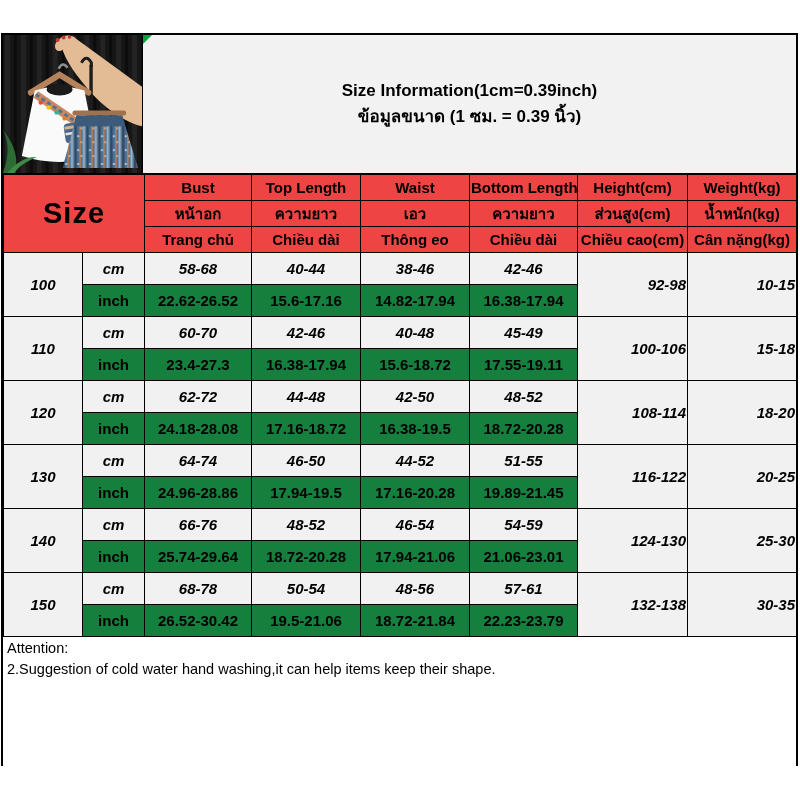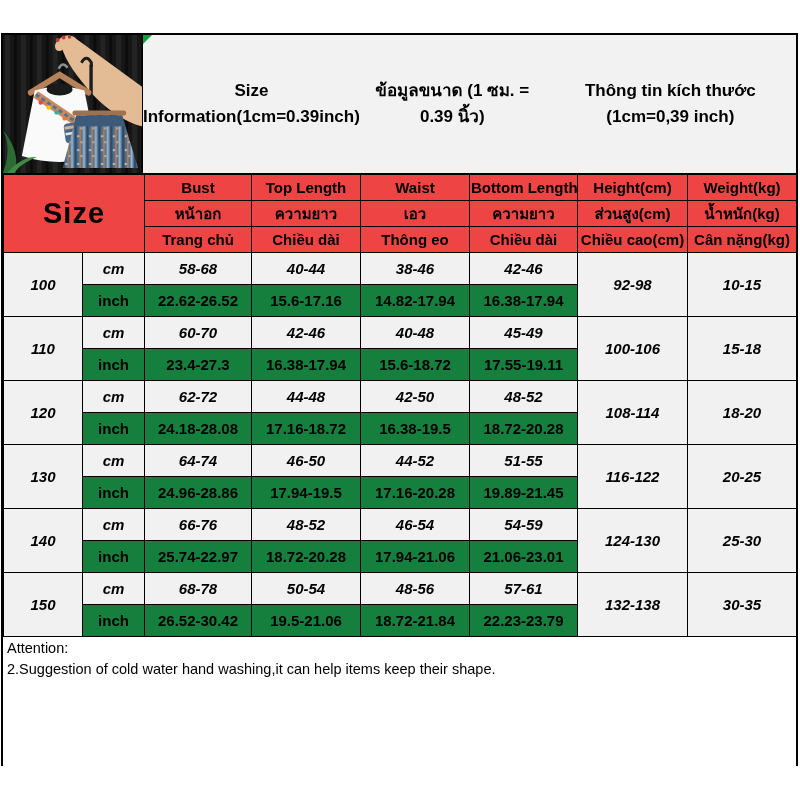--- a/index.html
+++ b/index.html
@@ -19,21 +19,21 @@
   .photo-cell {
     width: 140px; height: 100%;
     border-right: 1.5px solid #000;
     overflow: hidden; background: #141414;
     flex: 0 0 140px;
   }
   .photo-cell svg { display: block; width: 100%; height: 100%; }
   .title-cell {
     flex: 1; position: relative;
     background: #f2f2f2;
-    display: flex; flex-direction: row;
+    display: flex; flex-direction: column;
     align-items: center; justify-content: center;
     text-align: center;
   }
   .title-cell .tline { font-weight: bold; font-size: 17px; line-height: 26px; }
   .corner-triangle {
     position: absolute; left: 0; top: 0;
     width: 0; height: 0;
     border-top: 9px solid #00a33c;
     border-right: 9px solid transparent;
   }
@@ -53,21 +53,21 @@
   }
   .size-table thead th { height: 26px; background: #ef4444; }
   .size-table tbody td { height: 32px; }
   th.size-big {
     background: #d9d9d9;
     font-size: 29px; letter-spacing: 1px;
   }
   td.size-cell { background: #d9d9d9; }
   tr.row-cm td { background: #f1f1f1; font-style: italic; }
   tr.row-inch td { background: #15803d; }
-  td.span-cell { background: #f1f1f1 !important; }
+  td.span-cell { background: #f1f1f1 !important; text-align: right; }
 
   
   .attention {
     height: 131px;
     padding: 1px 4px 0 4px;
     font-size: 14.5px; line-height: 20.5px;
     font-weight: normal;
     background: #fff;
   }
 </style>
@@ -127,21 +127,20 @@
         <path d="M74,81 L120,81 L123,92 L71,92 Z" fill="#3c5b7a"></path>
 
         <path d="M0,139 C8,118 4,104 0,96 C12,110 16,126 12,139 Z" fill="#2e6b34"></path>
         <path d="M4,139 C16,126 26,122 34,123 C22,128 14,134 12,139 Z" fill="#3f8a44"></path>
       </svg>
     </div>
     <div class="title-cell">
       <span class="corner-triangle"></span>
       <div class="tline">Size Information(1cm=0.39inch)</div>
       <div class="tline">ข้อมูลขนาด (1 ซม. = 0.39 นิ้ว)</div>
-      <div class="tline">Thông tin kích thước (1cm=0,39 inch)</div>
     </div>
   </div>
 
   <table class="size-table">
     <colgroup>
       <col style="width:79px">
         <col style="width:62px">
       <col style="width:107px">
         <col style="width:109px">
       <col style="width:109px">
@@ -250,21 +249,21 @@
           <td>cm</td>
           <td>66-76</td>
           <td>48-52</td>
           <td>46-54</td>
           <td>54-59</td>
           <td rowspan="2" class="span-cell">124-130</td>
           <td rowspan="2" class="span-cell">25-30</td>
         </tr>
         <tr class="row-inch">
           <td>inch</td>
-          <td>25.74-22.97</td>
+          <td>25.74-29.64</td>
           <td>18.72-20.28</td>
           <td>17.94-21.06</td>
           <td>21.06-23.01</td>
         </tr>
         <tr class="row-cm">
           <td rowspan="2" class="size-cell">150</td>
           <td>cm</td>
           <td>68-78</td>
           <td>50-54</td>
           <td>48-56</td>

